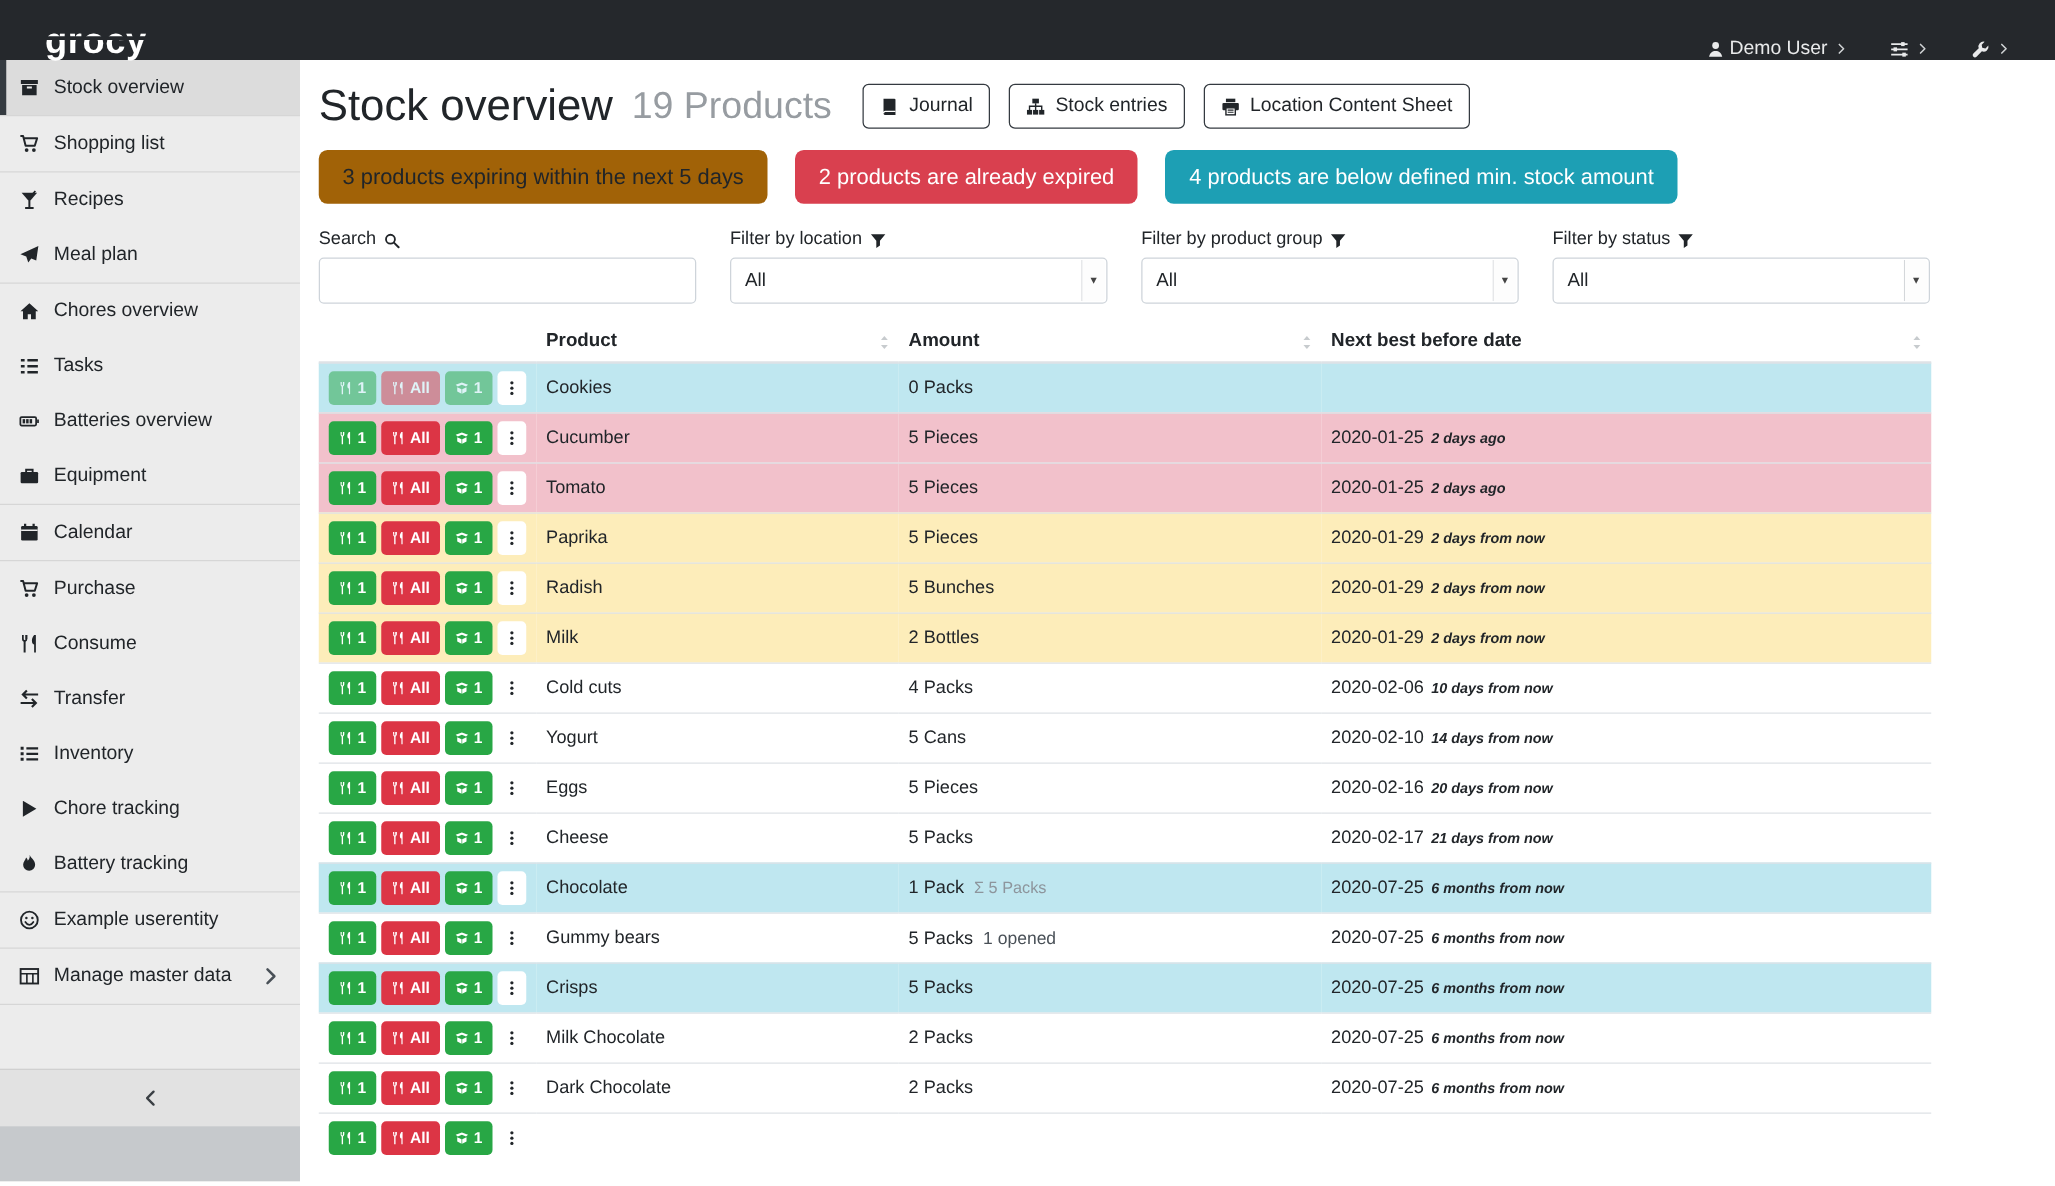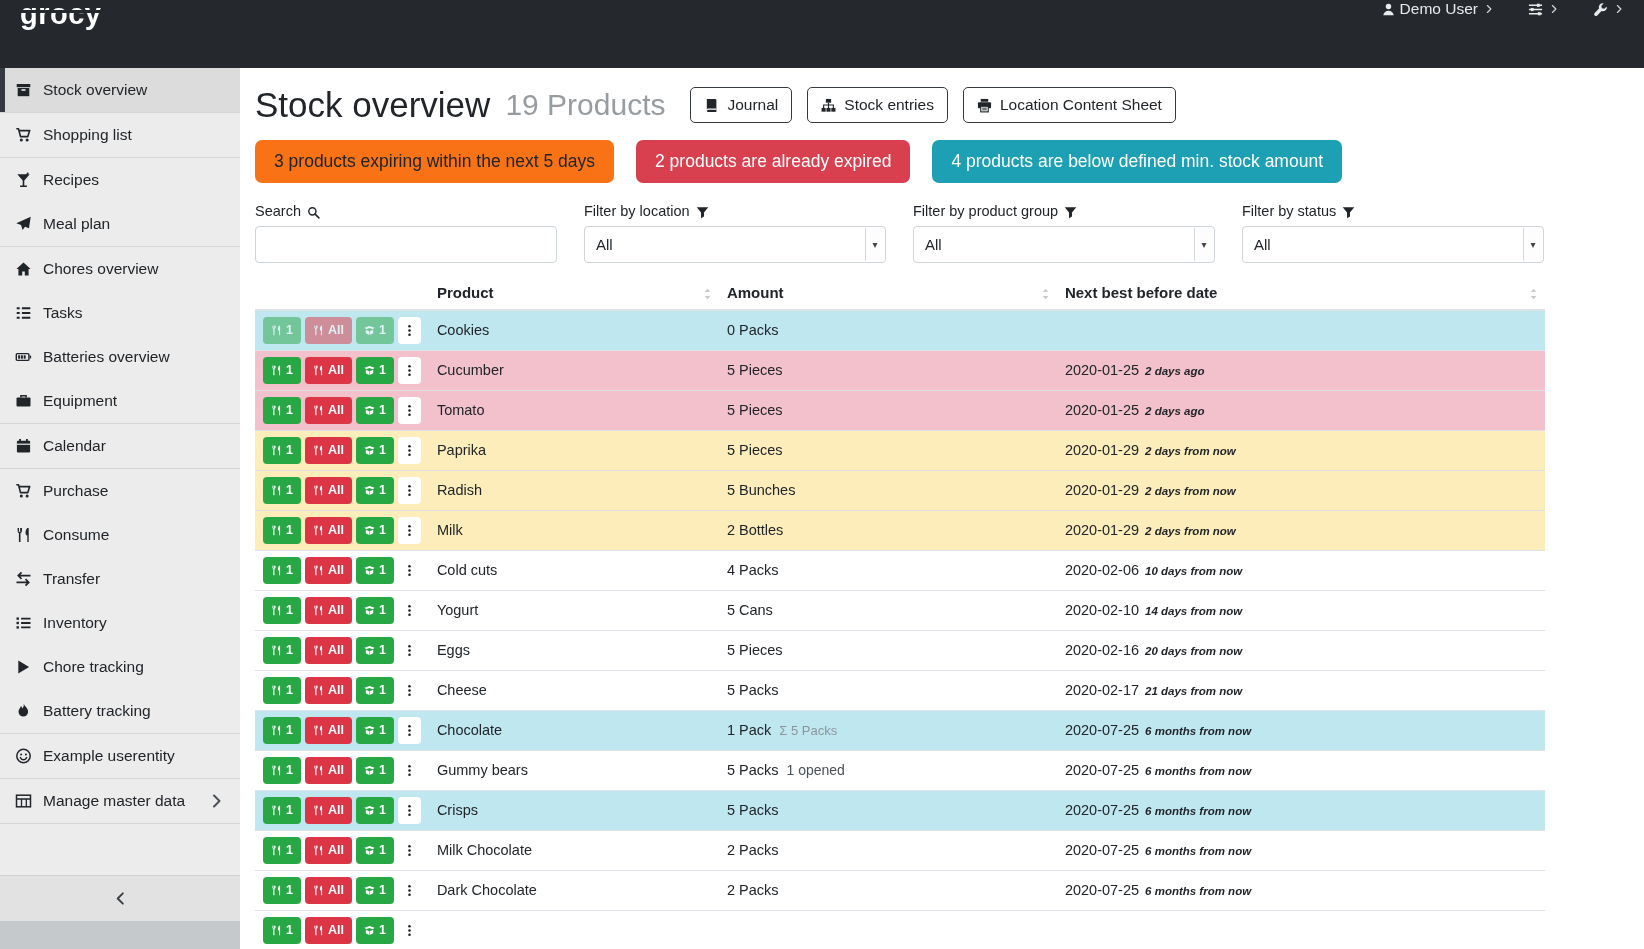--- a/index.html
+++ b/index.html
@@ -4,21 +4,21 @@
 <style>
   *{margin:0;padding:0;box-sizing:border-box}
   html,body{width:1644px;height:949px;overflow:hidden}
   body{font-family:"Liberation Sans","DejaVu Sans",sans-serif;background:#fff;color:#212529;font-size:15px}
   button{font-family:inherit}
 
   .icon{display:inline-flex;width:1em;height:1em;flex:none}
   .icon svg{width:100%;height:100%;display:block}
 
   
-  .topbar{height:68px;background:#25282c;display:flex;align-items:flex-start;justify-content:space-between;padding:0 20px}
+  .topbar{height:48px;background:#25282c;display:flex;align-items:flex-end;justify-content:space-between;padding:0 36px}
   .logo{position:relative;color:#fff;font-size:29px;font-weight:bold;letter-spacing:.5px;line-height:1;cursor:pointer}
   .logo-line{position:absolute;left:-2px;right:-2px;top:10px;height:3px;background:#25282c}
   .topbar-right{display:flex;align-items:center;gap:34px}
   .topbar-item{display:flex;align-items:center;gap:4px;color:#e9eaeb;font-size:15.5px;cursor:pointer;white-space:nowrap}
   .topbar-item .icon{font-size:15px}
   .topbar-item .chev{font-size:10px;margin-left:2px;color:#cfd2d4}
 
   
   .layout{display:flex;height:897px}
   .sidebar{width:240px;background:#ececec;display:flex;flex-direction:column;flex:none}
@@ -359,21 +359,21 @@
                 <rect x="4" y="8.8" width="8" height="6" fill="#fff" stroke="currentColor" stroke-width="1.2"></rect>
                 <path d="M5.5 10.8h5M5.5 12.6h5" stroke="currentColor" stroke-width="1"></path>
               </svg>
             </span>
             <span>Location Content Sheet</span>
           </button>
         </div>
     </div>
 
     <div class="alerts">
-        <div class="alert-badge" style="background:#f97316;color:#212529">3 products expiring within the next 5 days</div>
+        <div class="alert-badge" style="background:#a16207;color:#212529">3 products expiring within the next 5 days</div>
         <div class="alert-badge" style="background:#d9404f;color:#ffffff">2 products are already expired</div>
         <div class="alert-badge" style="background:#1d9fb4;color:#ffffff">4 products are below defined min. stock amount</div>
       </div>
 
     <div class="filters">
         <div class="filter"><div class="filter-label">
             <span>Search</span>
             <span class="icon">
               <svg viewBox="0 0 16 16">
                 <circle cx="6.6" cy="6.6" r="4.4" fill="none" stroke="currentColor" stroke-width="1.8"></circle>

